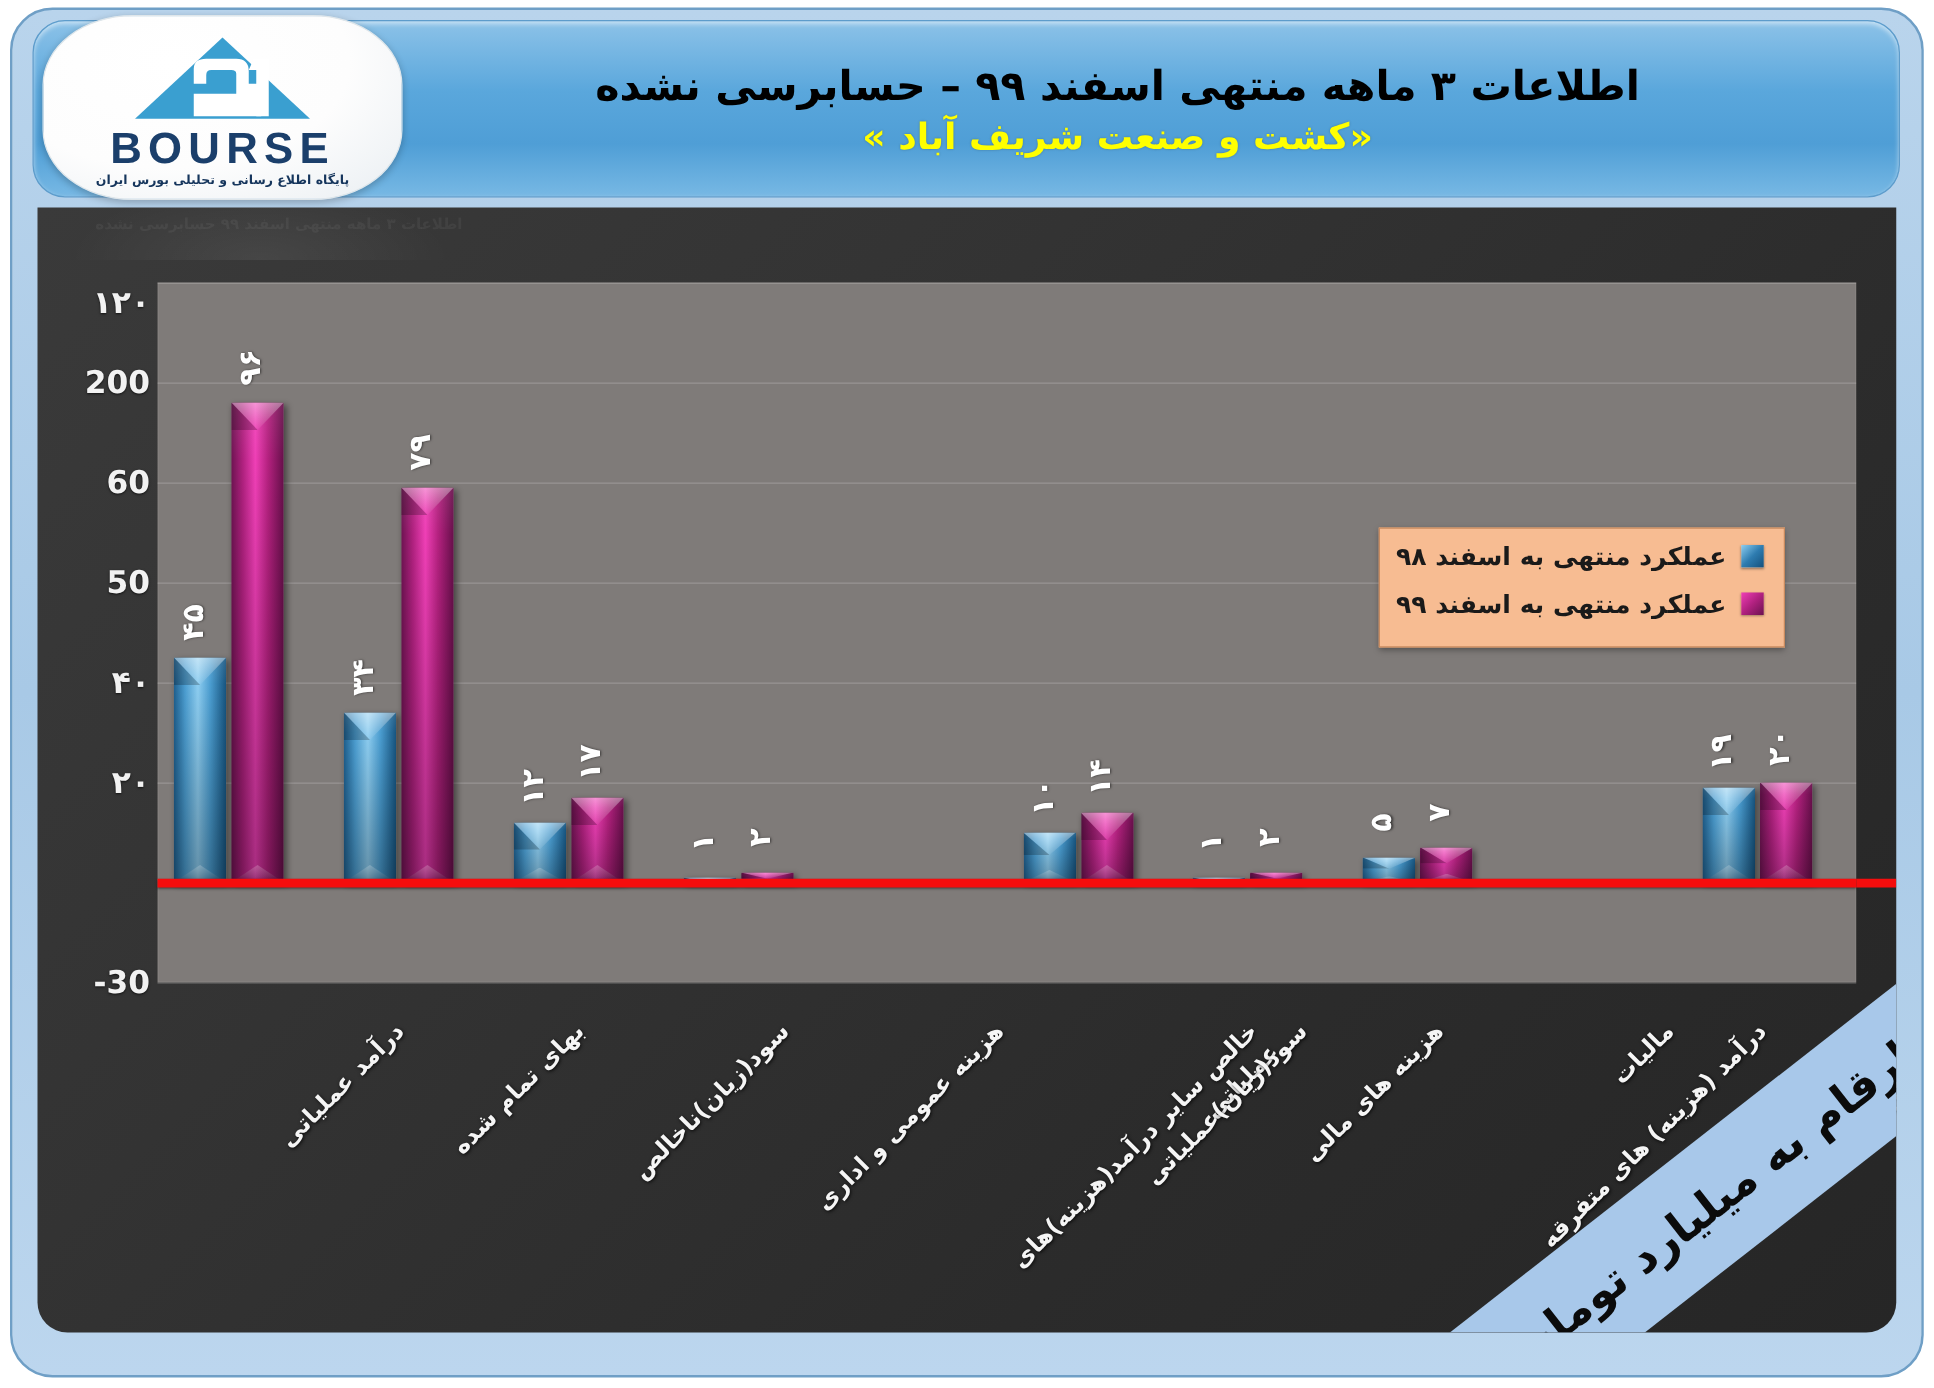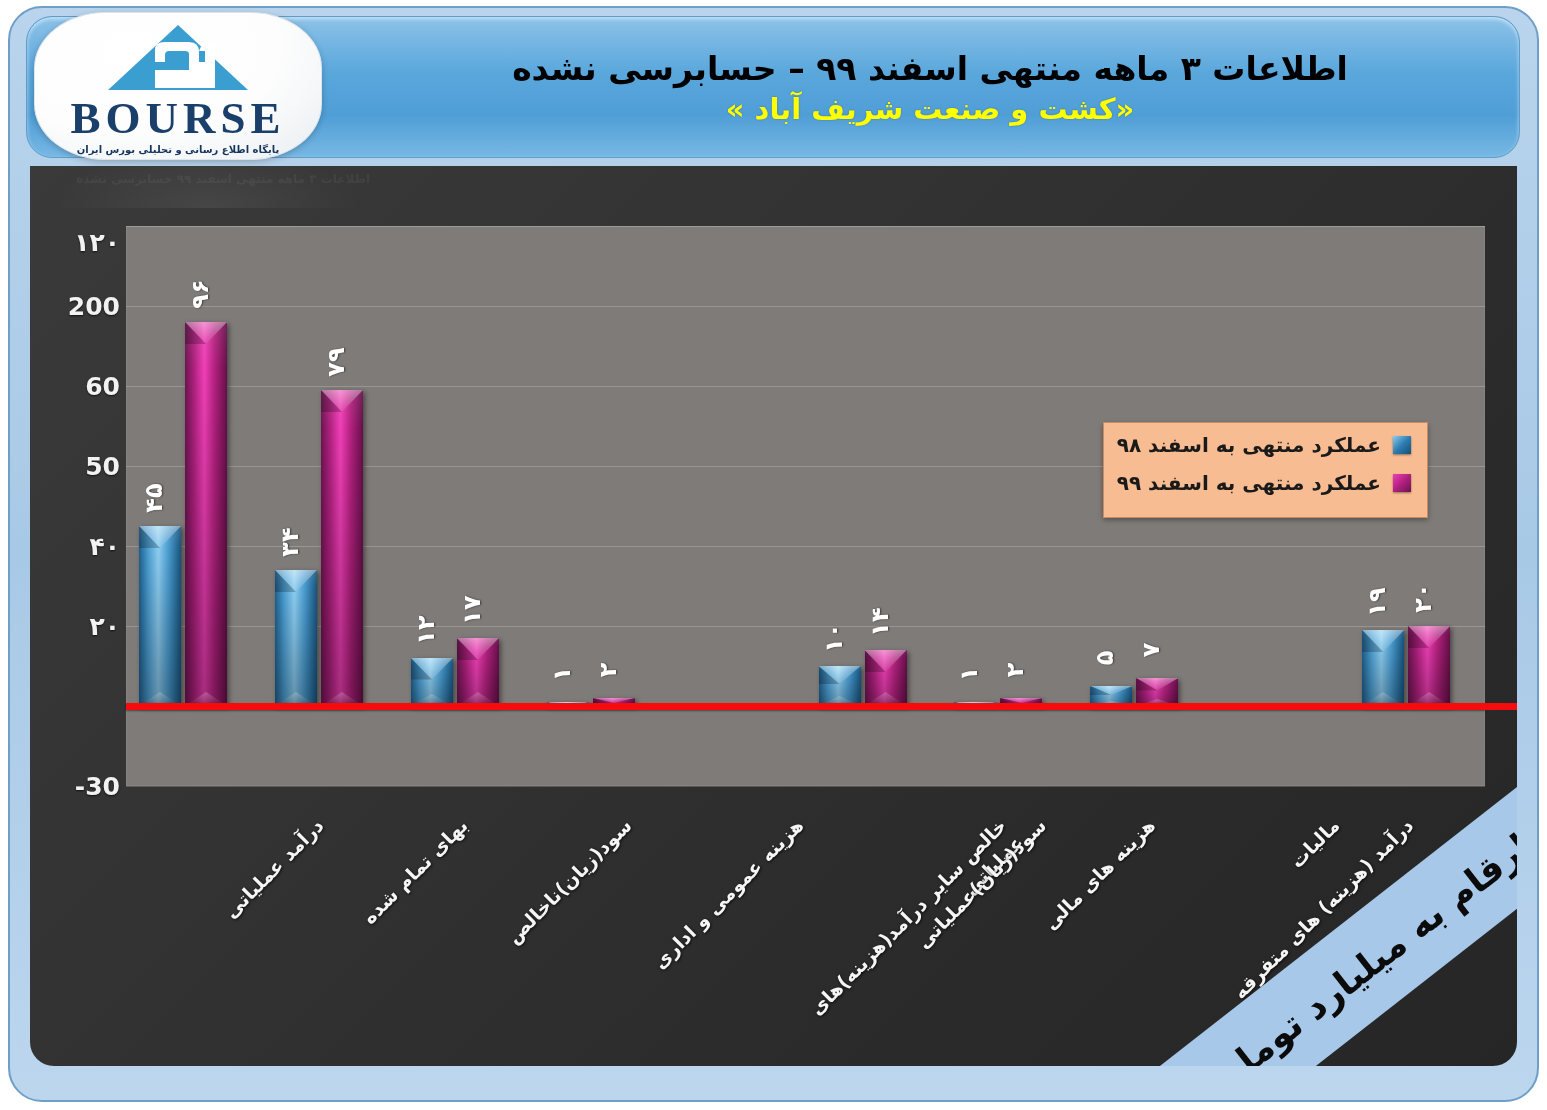--- a/index.html
+++ b/index.html
@@ -28,21 +28,21 @@
   .header-bar {
     position: absolute;
     left: 26px; top: 16px; width: 1494px; height: 142px;
     border-radius: 26px;
     background: linear-gradient(180deg,#8cc2e8 0%, #5aa7dc 40%, #4f9ed6 70%, #77b8e4 100%);
     border: 1px solid #5d9ccb;
     box-shadow: inset 0 2px 4px rgba(255,255,255,.55);
   }
   .header-title-wrap {
     position: absolute;
-    left: 360px; top: 16px; width: 1140px; height: 142px;
+    left: 324px; top: 16px; width: 1140px; height: 142px;
     display: flex; flex-direction: column;
     align-items: center; justify-content: center;
     gap: 4px;
     direction: rtl;
   }
   .header-line1 {
     font-size: 33px; font-weight: bold; color: #000000;
     letter-spacing: -0.5px;
     text-align: center;
   }
@@ -59,22 +59,22 @@
     border-radius: 72px / 56px;
     background: radial-gradient(ellipse at 35% 25%, #ffffff 0%, #fdfdfd 55%, #e9eef2 100%);
     border: 1px solid #dfe6ea;
     box-shadow: 0 2px 6px rgba(0,0,0,.22);
     display: flex; flex-direction: column;
     align-items: center; justify-content: center;
     overflow: hidden;
   }
   .logo-mark { width: 150px; height: 78px; margin-top: 2px; }
   .logo-word {
-    font-family: Liberation Serif, serif;
-    font-size: 45px; font-weight: bold; color: #1b3f6b;
+    font-family: Liberation Sans, sans-serif;
+    font-size: 35px; font-weight: bold; color: #1b3f6b;
     letter-spacing: 5px; line-height: 1; margin-top: -2px;
   }
   .logo-sub {
     direction: rtl; font-size: 10px; color: #15355c;
     font-weight: bold; margin-top: 3px; white-space: nowrap;
   }
 
   
   .chart-panel {
     position: absolute;

